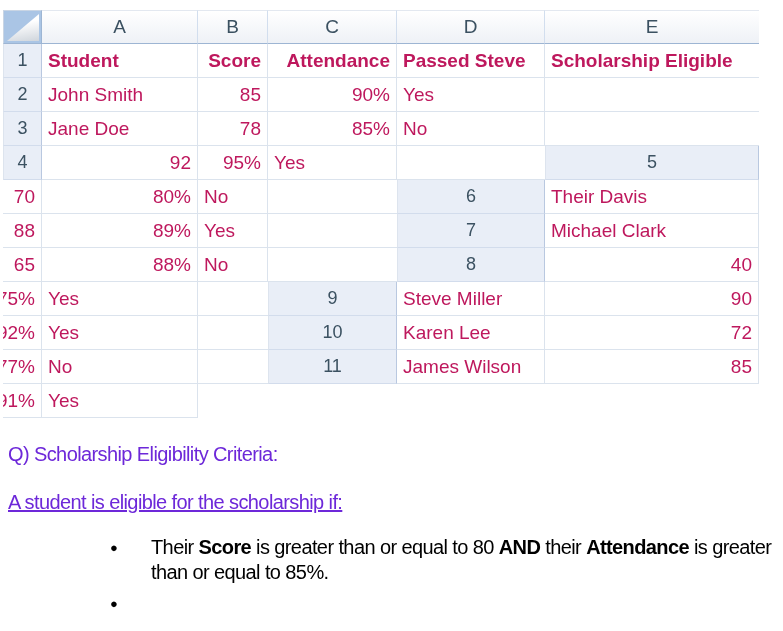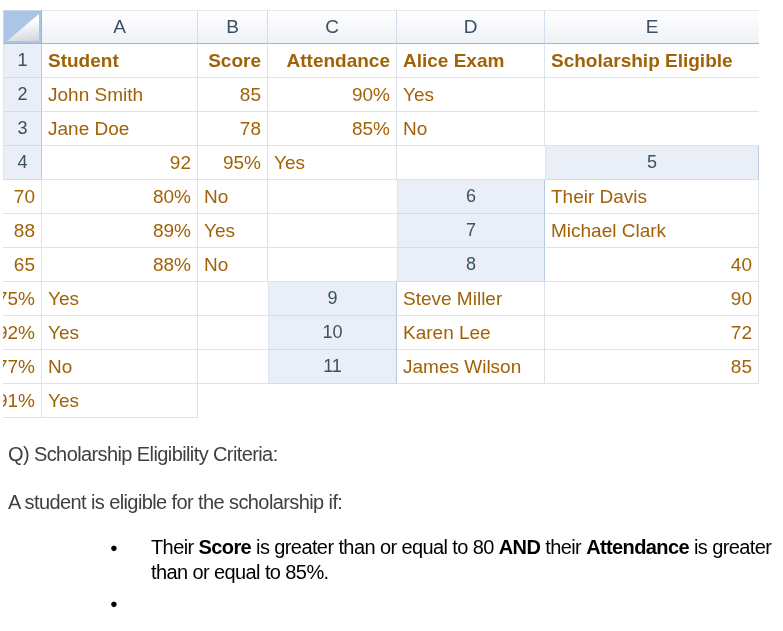--- a/index.html
+++ b/index.html
@@ -39,34 +39,34 @@
     border-left:1px solid #dde4ee;
     border-right:1px solid #b9c8e0;
     border-bottom:1px solid #d2dcec;
     color:#3b5161; font-size:18px;
     display:flex; align-items:center; justify-content:center;
   }
   .cell {
     background:#ffffff;
     border-right:1px solid #dbe3ed;
     border-bottom:1px solid #dbe3ed;
-    font-size:19px; color:#a16207;
+    font-size:19px; color:#be185d;
     display:flex; align-items:center;
     padding:1px 6px; white-space:nowrap; overflow:hidden;
   }
   .cell.al { justify-content:flex-start; }
   .cell.ar { justify-content:flex-end; }
   .cell.hdr { font-weight:bold; }
   .cell.col-e { border-right:none; }
   .cell.last-e { border-bottom:none; }
 
   
-  .qtext { position:absolute; color:#404040; font-size:20px; letter-spacing:-0.6px; }
+  .qtext { position:absolute; color:#6d28d9; font-size:20px; letter-spacing:-0.6px; }
   #q-title { left:8px; top:443px; }
-  #q-intro { left:8px; top:491px; }
+  #q-intro { left:8px; top:491px;text-decoration:underline; }
   #bullet-list {
     position:absolute; left:108px; top:535px; width:665px;
     list-style:none; margin:0; padding:0;
   }
   .bullet-item {
     position:relative; padding-left:43px; margin-bottom:6px;
     font-size:20px; line-height:25px; letter-spacing:-0.6px; color:#000;
   }
   .dot { position:absolute; left:2px; top:0px; font-size:13px; }
   .b { font-weight:bold; }
@@ -83,21 +83,21 @@
     <div class="colhead">A</div>
     <div class="colhead">B</div>
     <div class="colhead">C</div>
     <div class="colhead">D</div>
     <div class="colhead col-e">E</div>
 
   <div class="rowhead">1</div>
       <div class="cell al hdr">Student</div>
       <div class="cell ar hdr">Score</div>
       <div class="cell ar hdr">Attendance</div>
-      <div class="cell al hdr">Alice Exam</div>
+      <div class="cell al hdr">Passed Steve</div>
       <div class="cell al hdr col-e">Scholarship Eligible</div>
       <div class="rowhead">2</div>
       <div class="cell al">John Smith</div>
       <div class="cell ar">85</div>
       <div class="cell ar">90%</div>
       <div class="cell al">Yes</div>
       <div class="cell al col-e"></div>
       <div class="rowhead">3</div>
       <div class="cell al">Jane Doe</div>
       <div class="cell ar">78</div>

